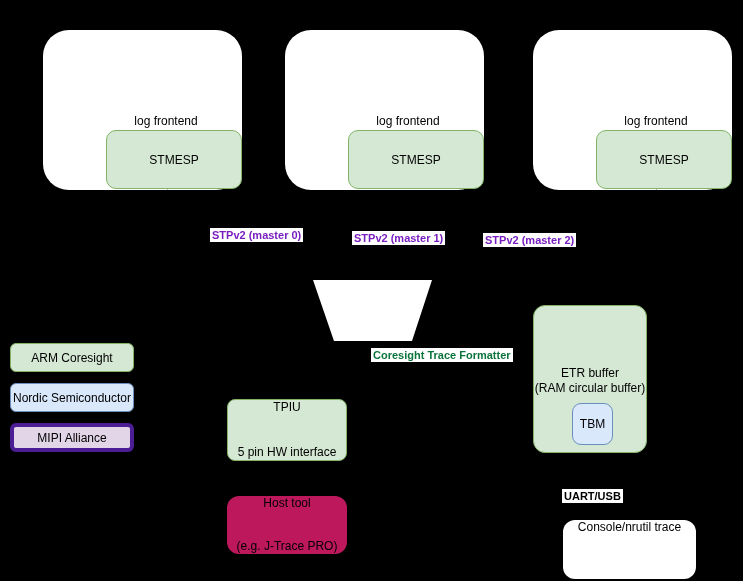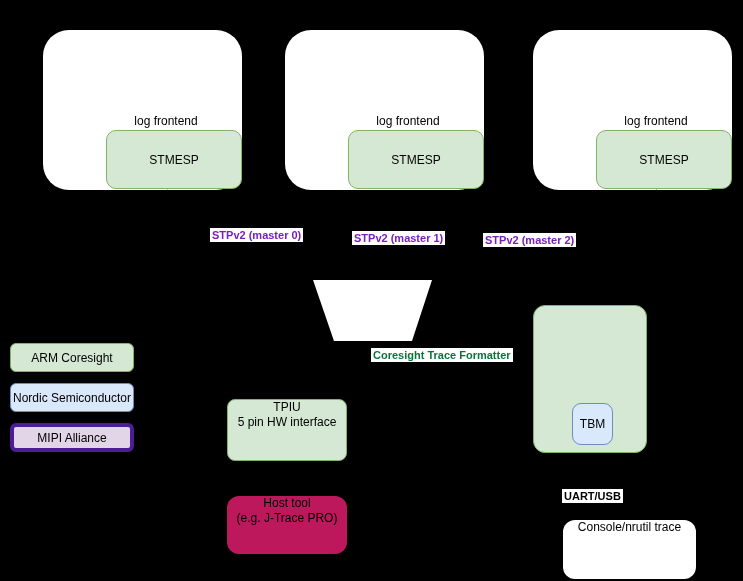--- a/index.html
+++ b/index.html
@@ -75,21 +75,21 @@
   #stp2 { left: 483px; top: 233px; color: #7a1fbf; }
   #fmt  { left: 371px; top: 348px; color: #0b743c; }
   #uart { left: 562px; top: 489px; color: #000000; }
 
   
   .block {
     position: absolute;
     display: flex;
     flex-direction: column;
     align-items: center;
-    justify-content: flex-start;
+    justify-content: space-between;
     text-align: center;
     font-size: 12px;
     line-height: 15px;
     color: #000;
     z-index: 1;
   }
   #tpiu {
     left: 227px; top: 399px; width: 120px; height: 62px;
     background: #d5e8d4; border: 1px solid #82b366; border-radius: 8px;
   }
@@ -183,20 +183,24 @@
     <div>TPIU</div>
     <div>5 pin HW interface</div>
   </div>
 
   <div class="block" id="host">
     <div>Host tool</div>
     <div>(e.g. J-Trace PRO)</div>
   </div>
 
   <div id="etr">
+    <div class="etr-text">
+      <div>ETR buffer</div>
+      <div>(RAM circular buffer)</div>
+    </div>
     <div class="tbm">TBM</div>
   </div>
 
   <div class="block" id="console">Console/nrutil trace</div>
 
   <div class="lg" id="lg0">ARM Coresight</div>
   <div class="lg" id="lg1">Nordic Semiconductor</div>
   <div class="lg" id="lg2">MIPI Alliance</div>
 
 </div>

